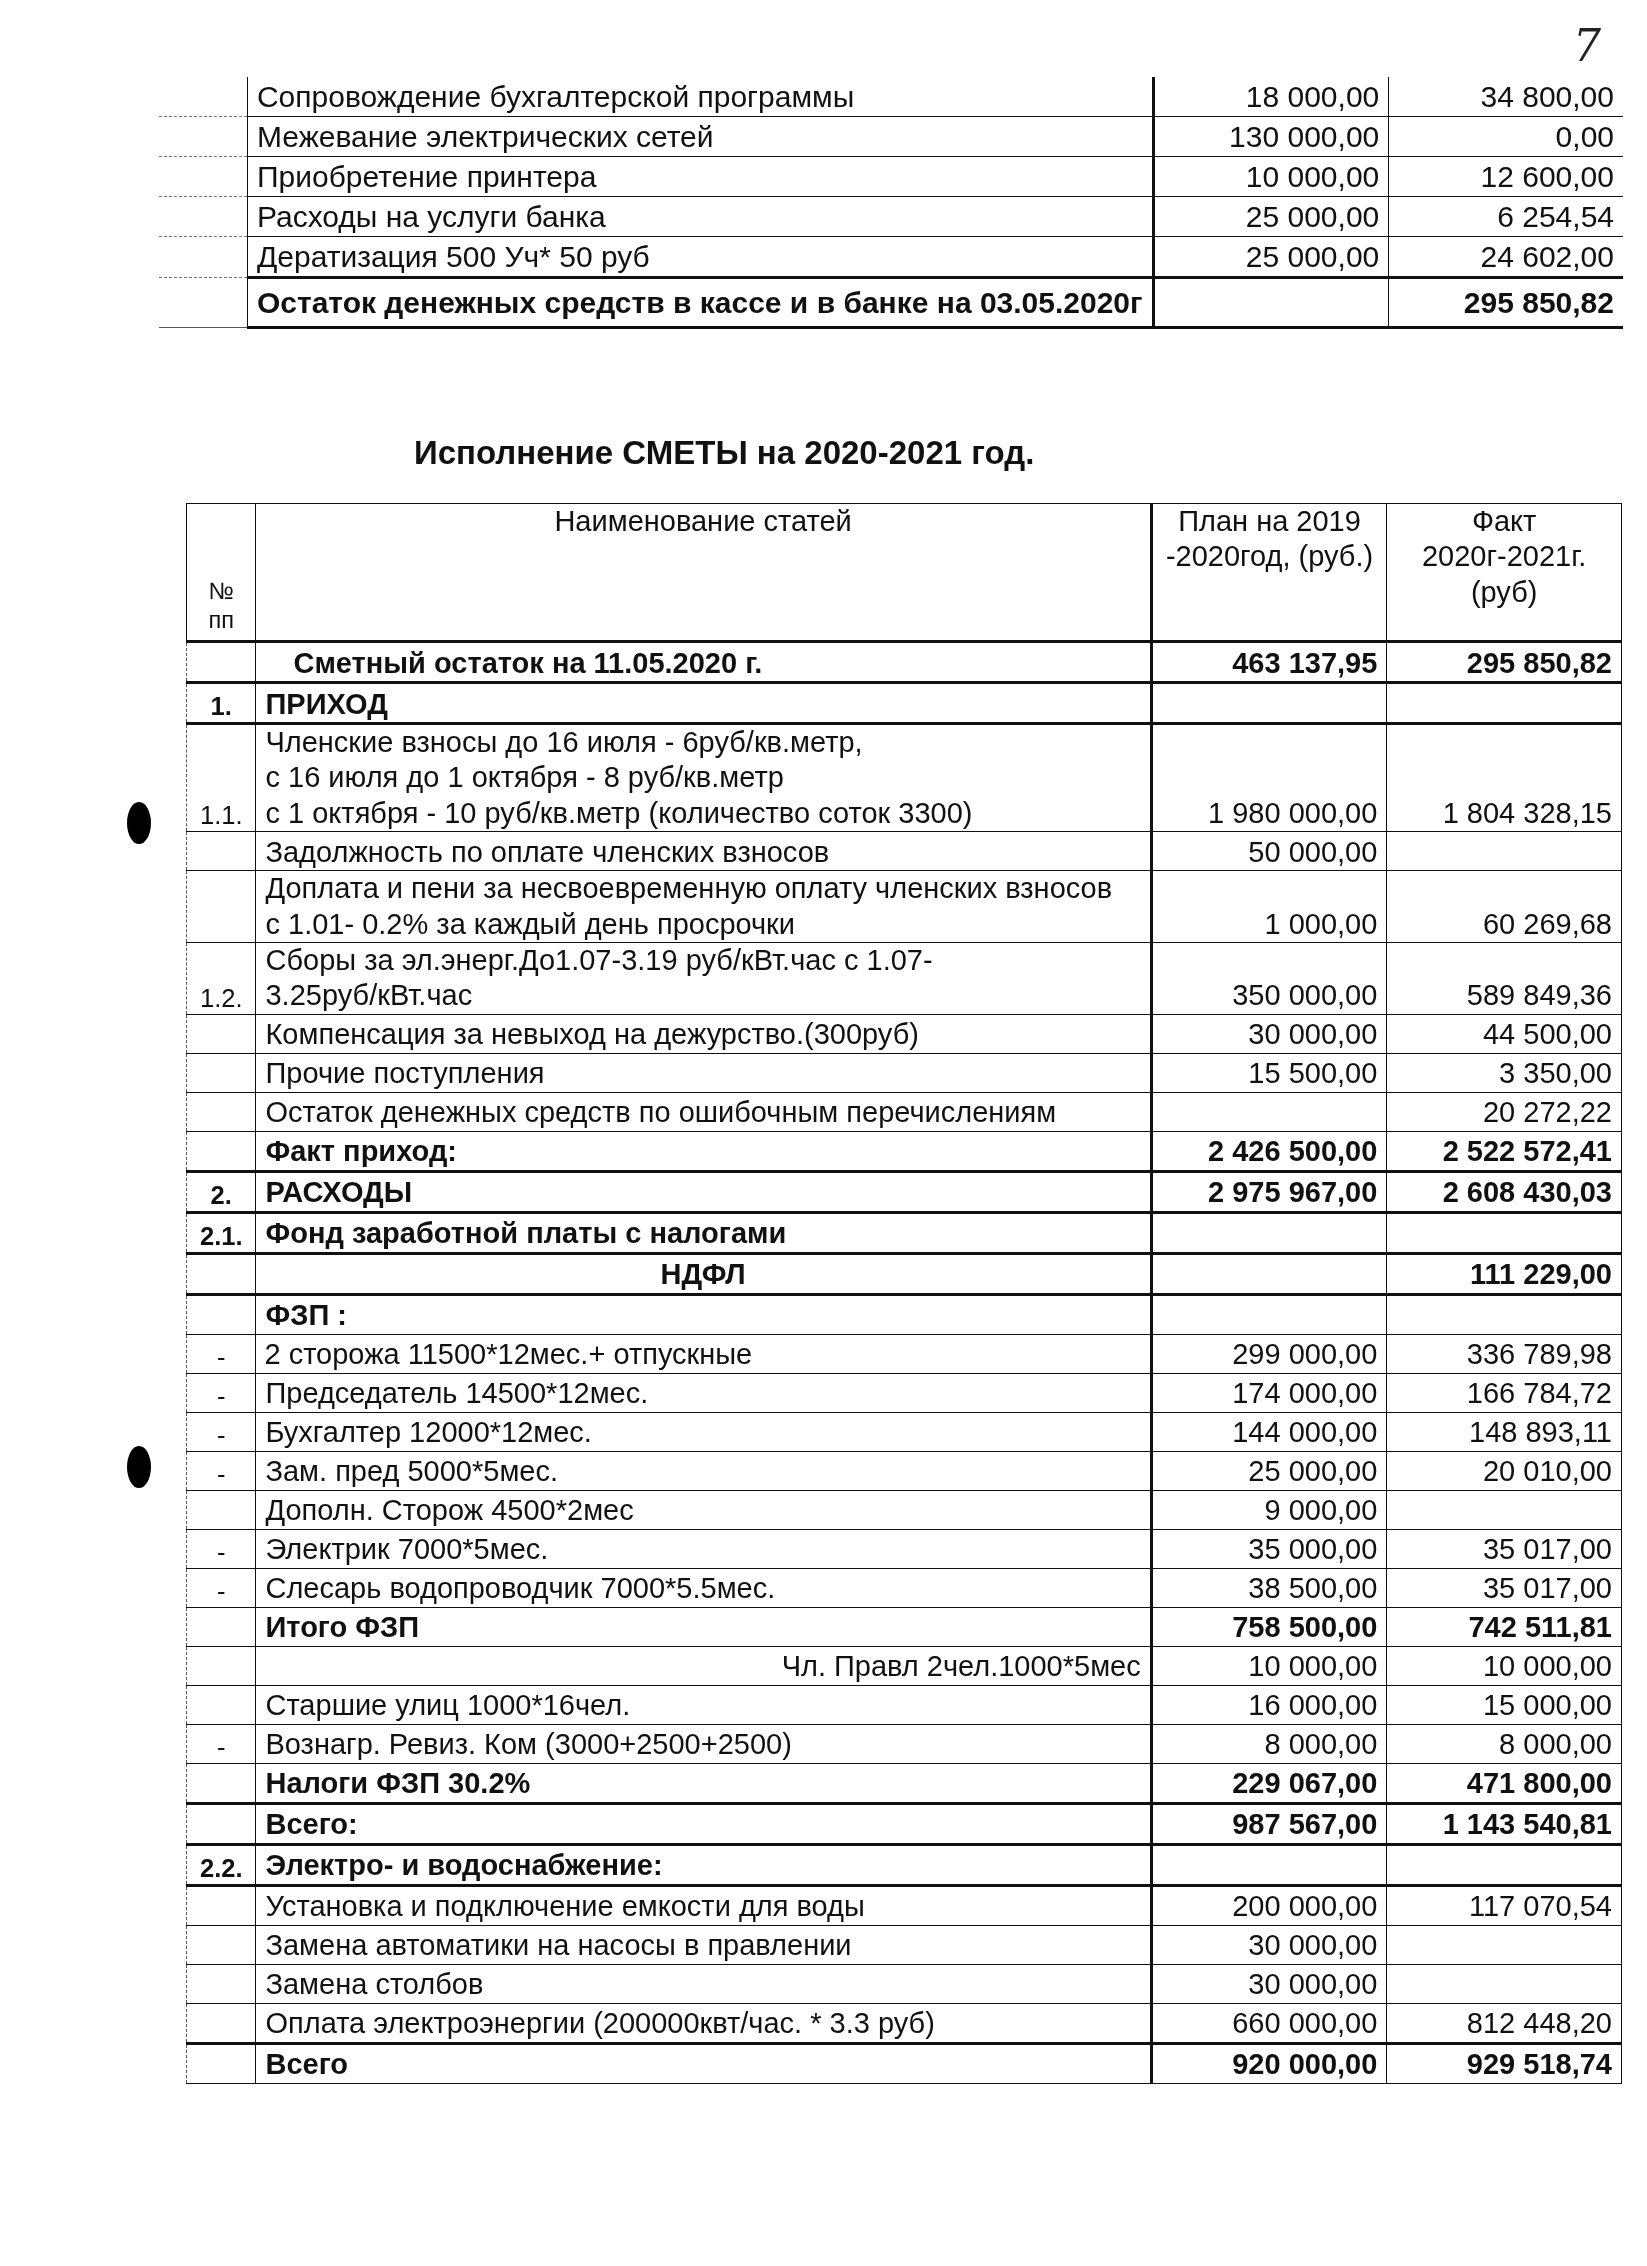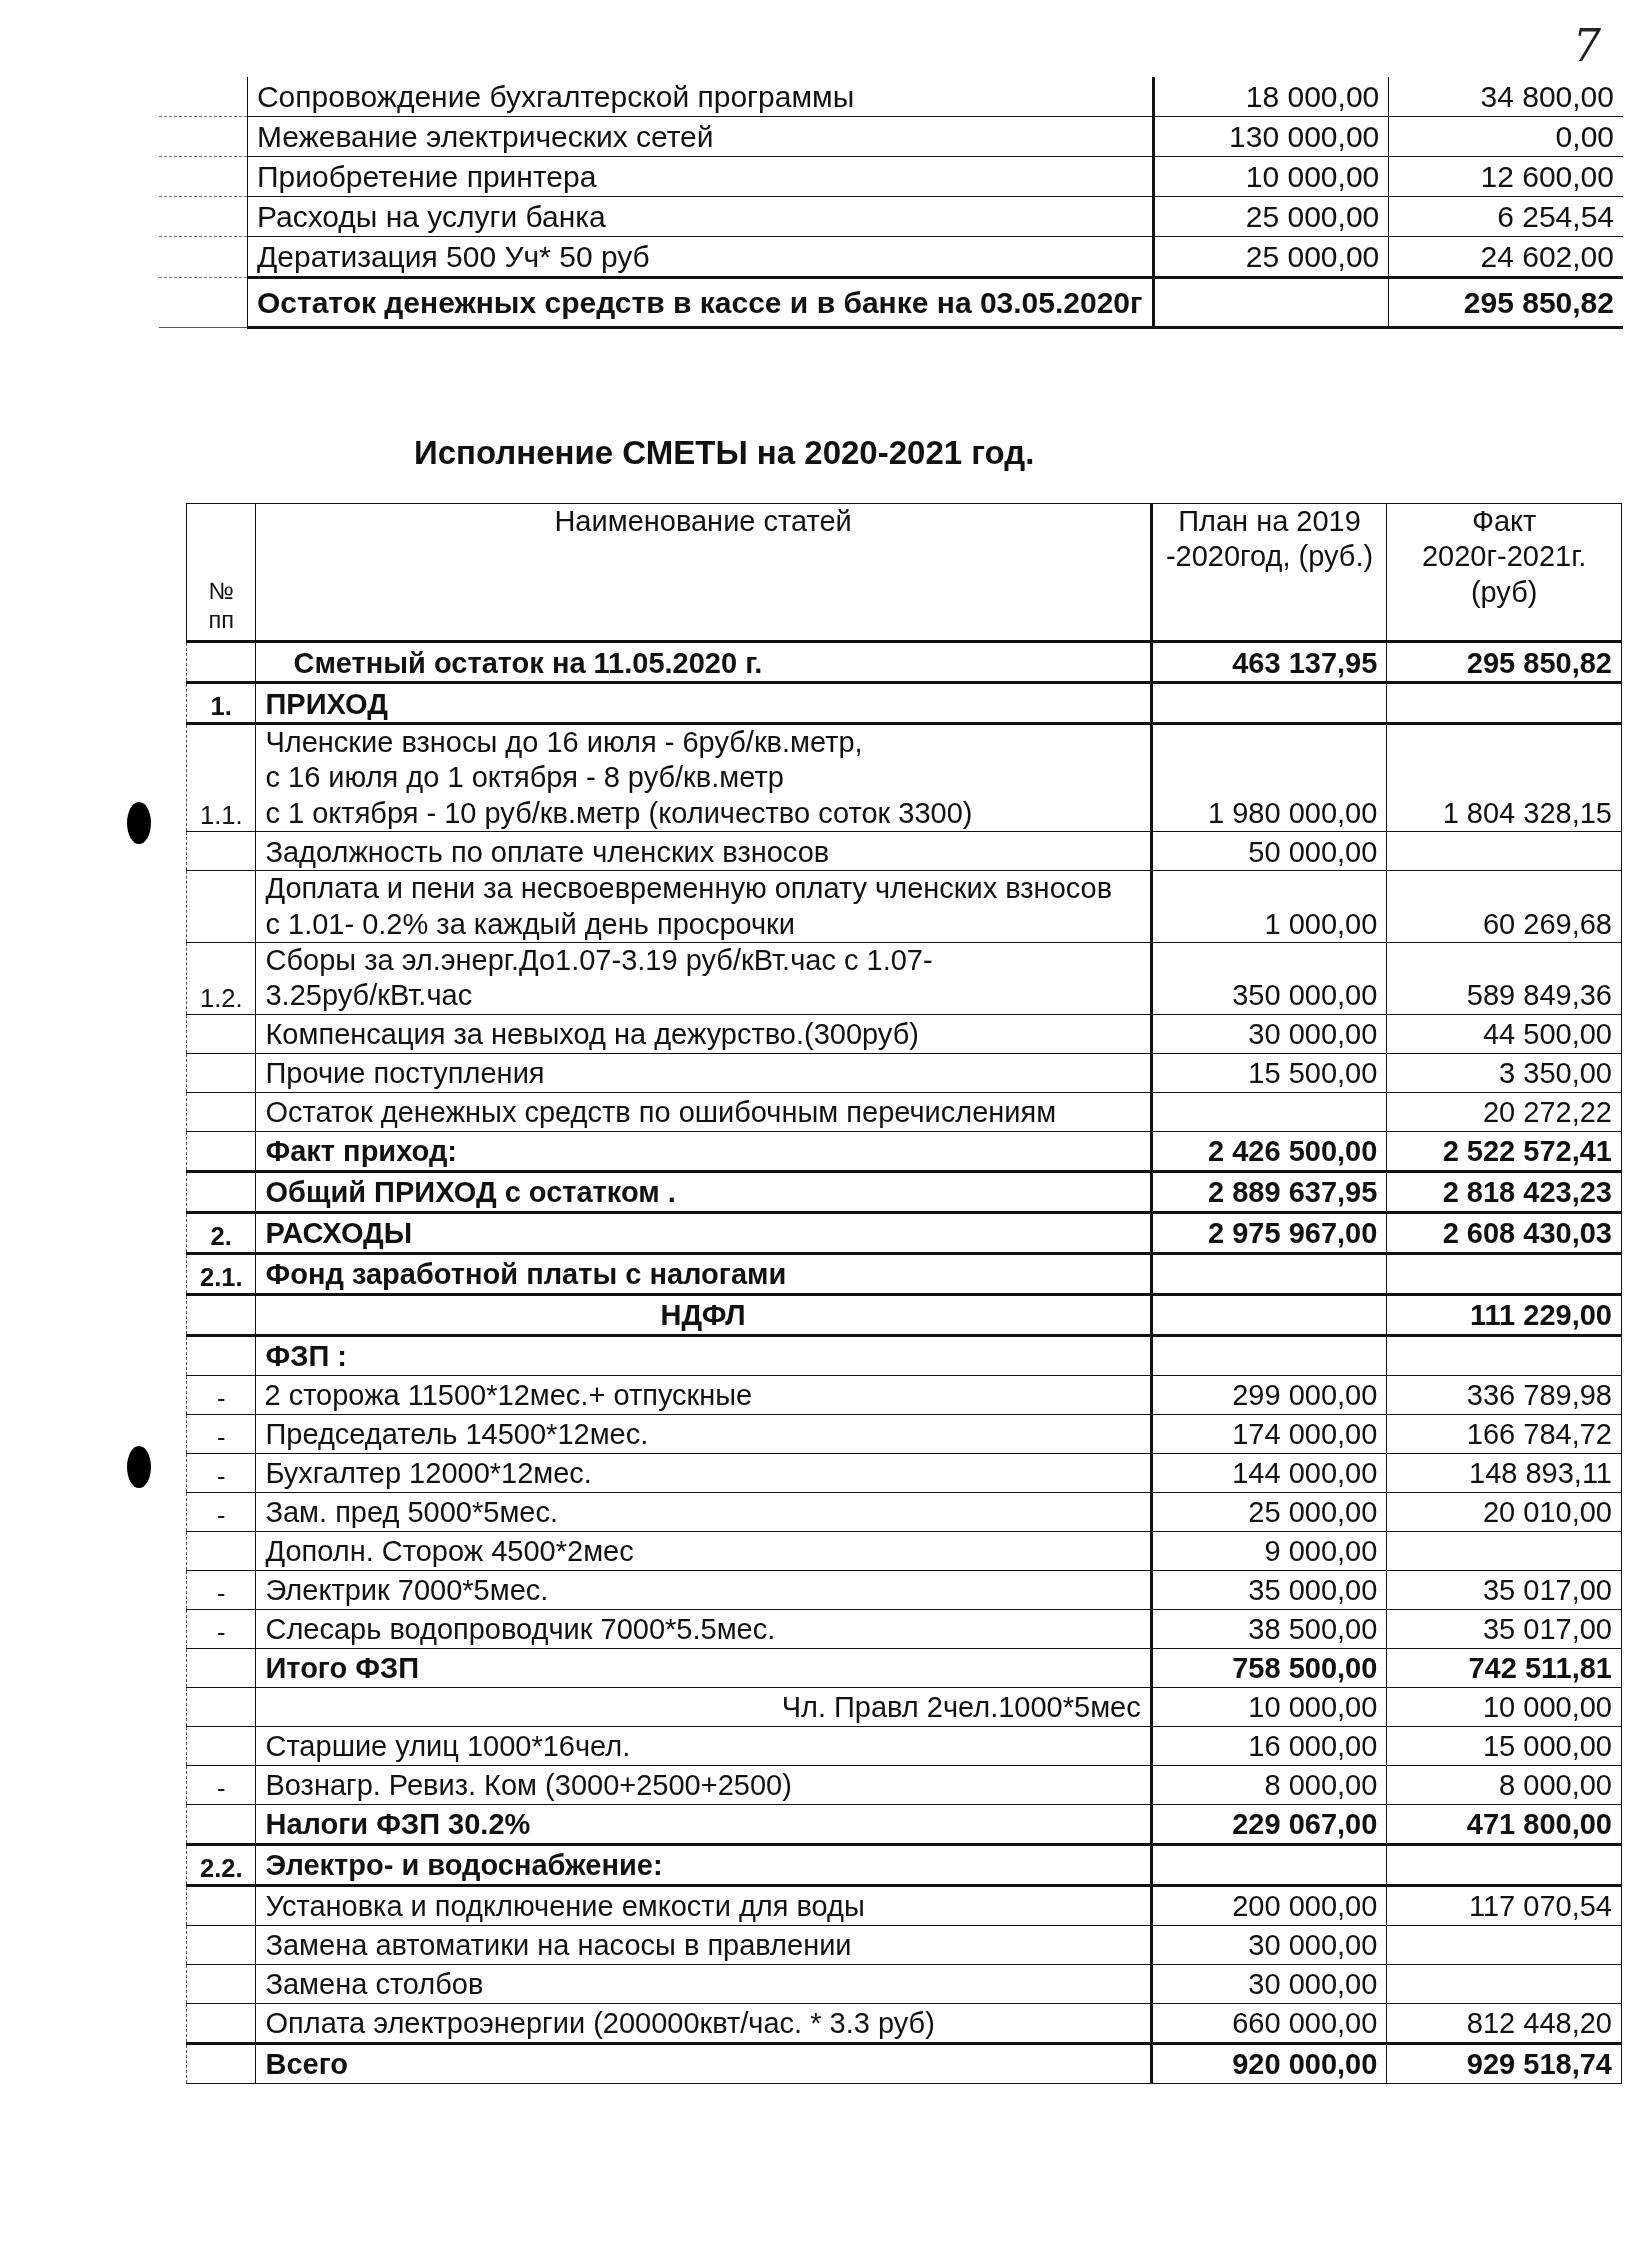--- a/index.html
+++ b/index.html
@@ -155,26 +155,20 @@
         <td class="plan"></td>
         <td class="fact">20 272,22</td>
       </tr>
       <tr class="bold">
         <td class="num"></td>
         <td class="name" style="white-space:pre-line;">Факт приход:</td>
         <td class="plan">2 426 500,00</td>
         <td class="fact">2 522 572,41</td>
       </tr>
       <tr class="bold thick">
-        <td class="num"></td>
-        <td class="name" style="white-space:pre-line;">Общий ПРИХОД с остатком .</td>
-        <td class="plan">2 889 637,95</td>
-        <td class="fact">2 818 423,23</td>
-      </tr>
-      <tr class="bold thick">
         <td class="num">2.</td>
         <td class="name" style="white-space:pre-line;">РАСХОДЫ</td>
         <td class="plan">2 975 967,00</td>
         <td class="fact">2 608 430,03</td>
       </tr>
       <tr class="bold thick">
         <td class="num">2.1.</td>
         <td class="name" style="white-space:pre-line;">Фонд заработной платы с налогами</td>
         <td class="plan"></td>
         <td class="fact"></td>
@@ -257,20 +251,26 @@
         <td class="plan">8 000,00</td>
         <td class="fact">8 000,00</td>
       </tr>
       <tr class="bold">
         <td class="num"></td>
         <td class="name" style="white-space:pre-line;">Налоги ФЗП 30.2%</td>
         <td class="plan">229 067,00</td>
         <td class="fact">471 800,00</td>
       </tr>
       <tr class="bold thick">
+        <td class="num"></td>
+        <td class="name" style="white-space:pre-line;">Всего:</td>
+        <td class="plan">987 567,00</td>
+        <td class="fact">1 143 540,81</td>
+      </tr>
+      <tr class="bold thick">
         <td class="num">2.2.</td>
         <td class="name" style="white-space:pre-line;">Электро- и водоснабжение:</td>
         <td class="plan"></td>
         <td class="fact"></td>
       </tr>
       <tr class="thick">
         <td class="num"></td>
         <td class="name" style="white-space:pre-line;">Установка и подключение емкости для воды</td>
         <td class="plan">200 000,00</td>
         <td class="fact">117 070,54</td>

